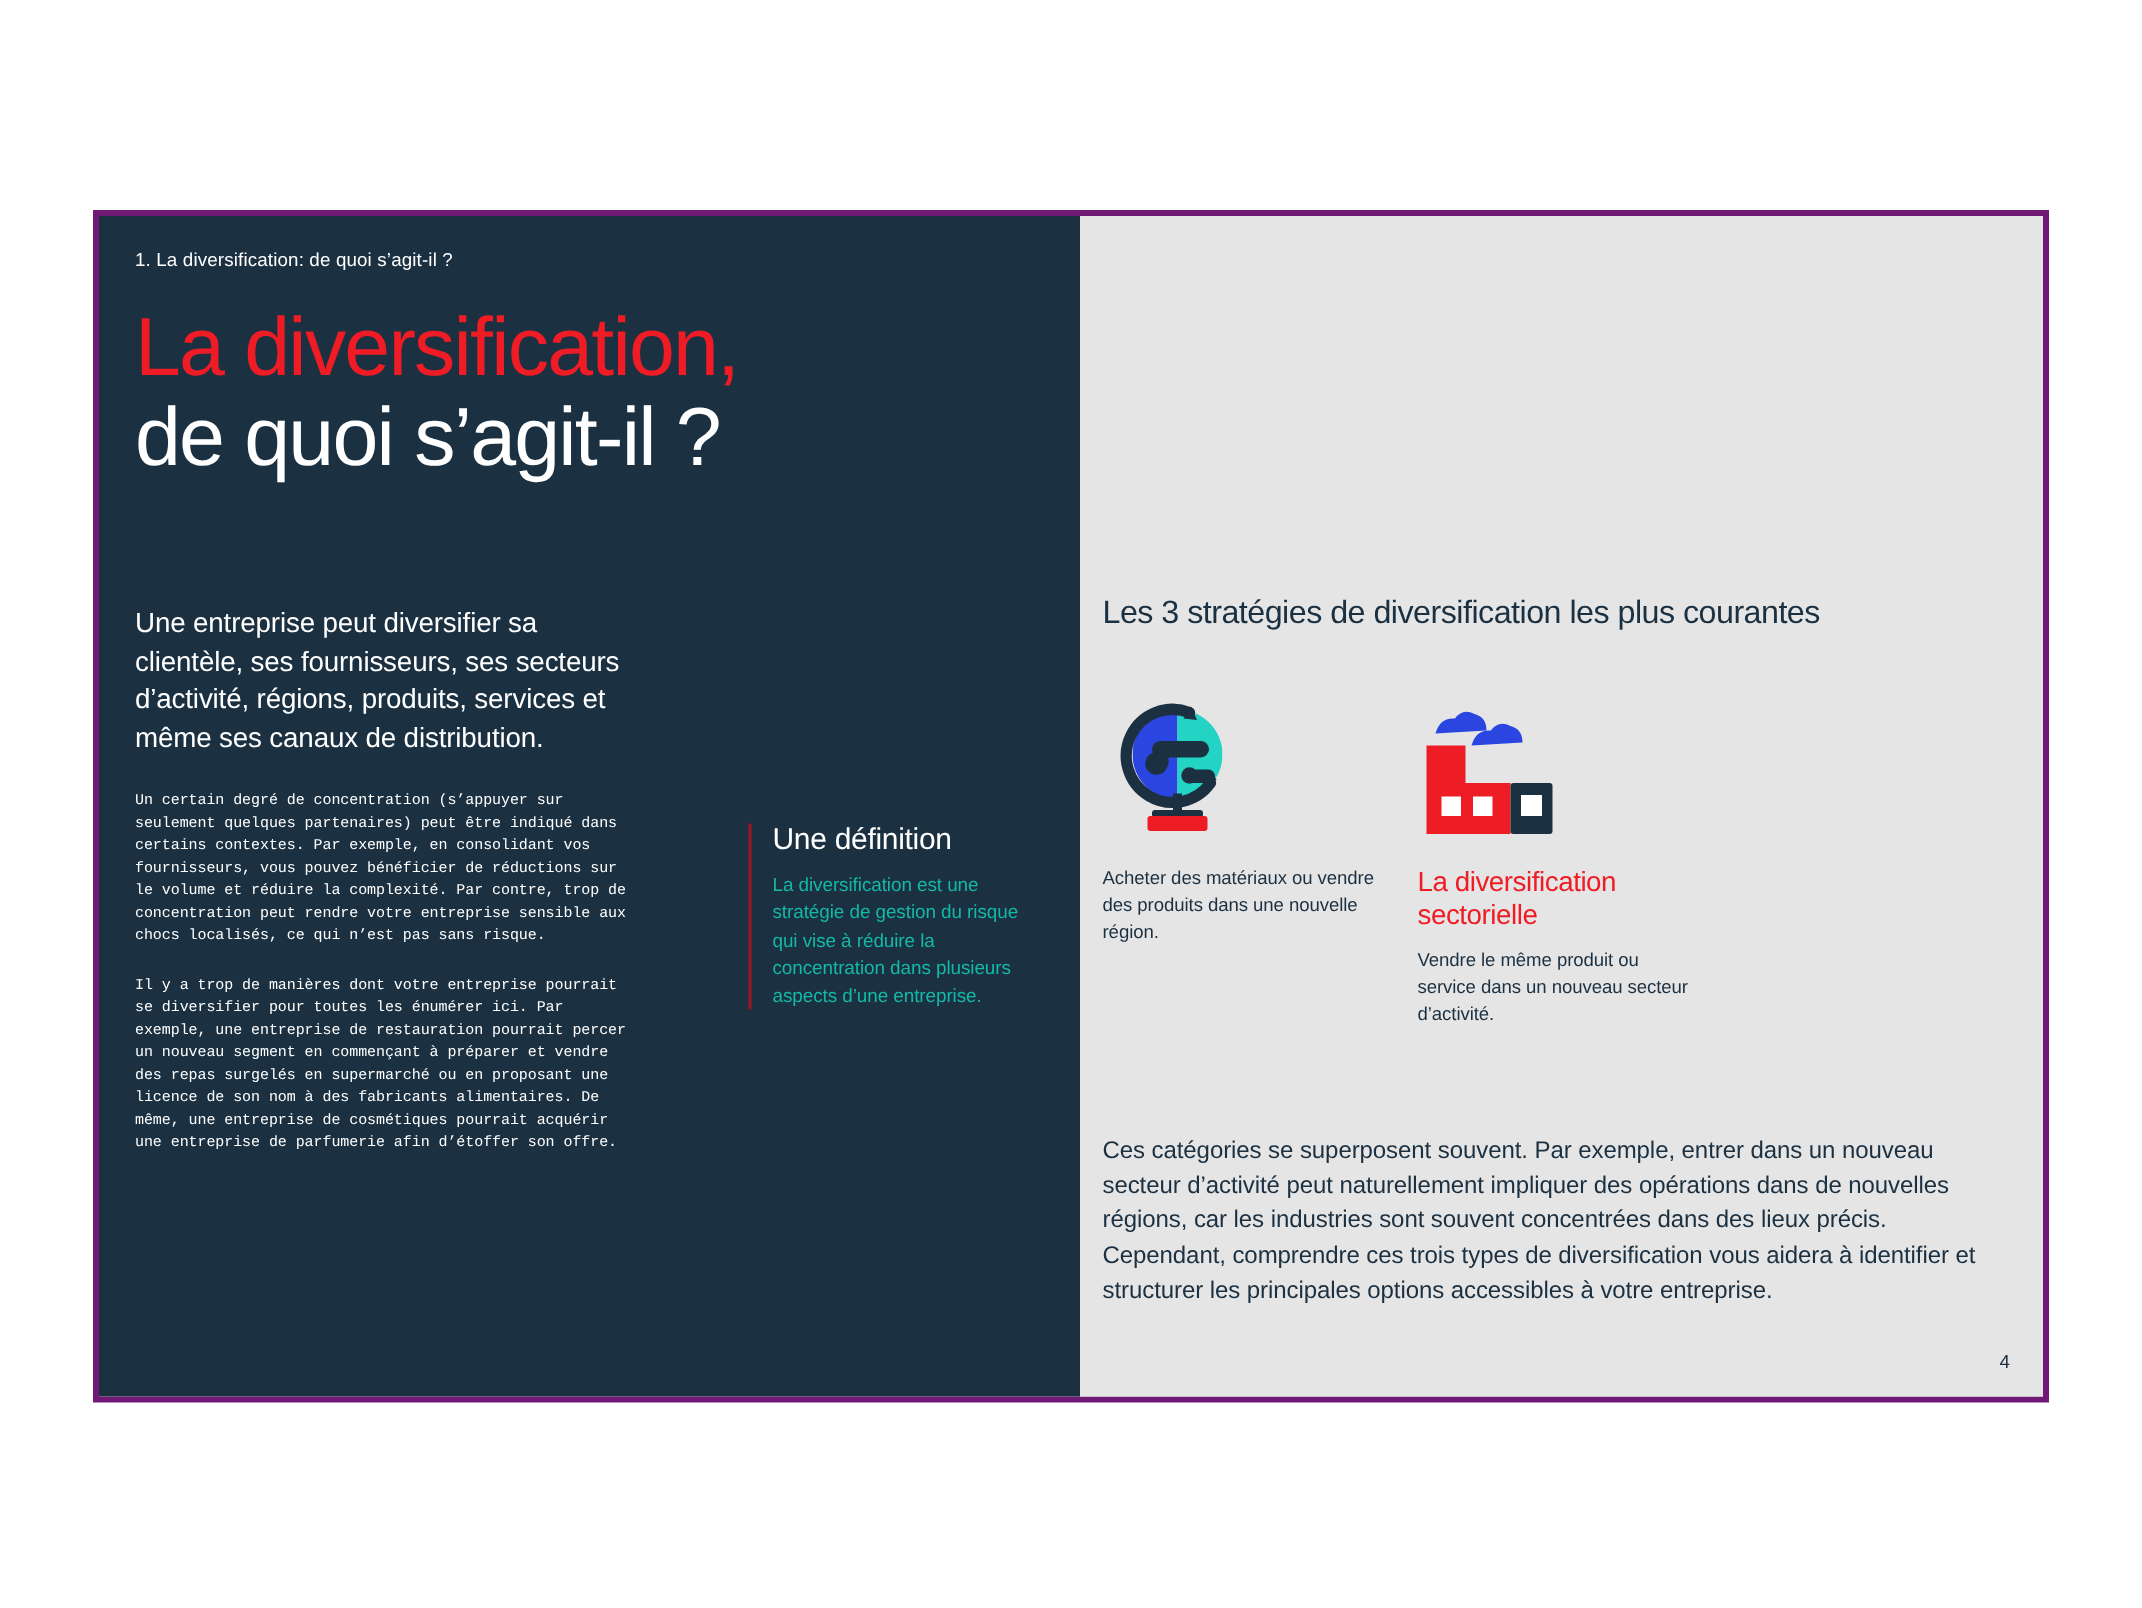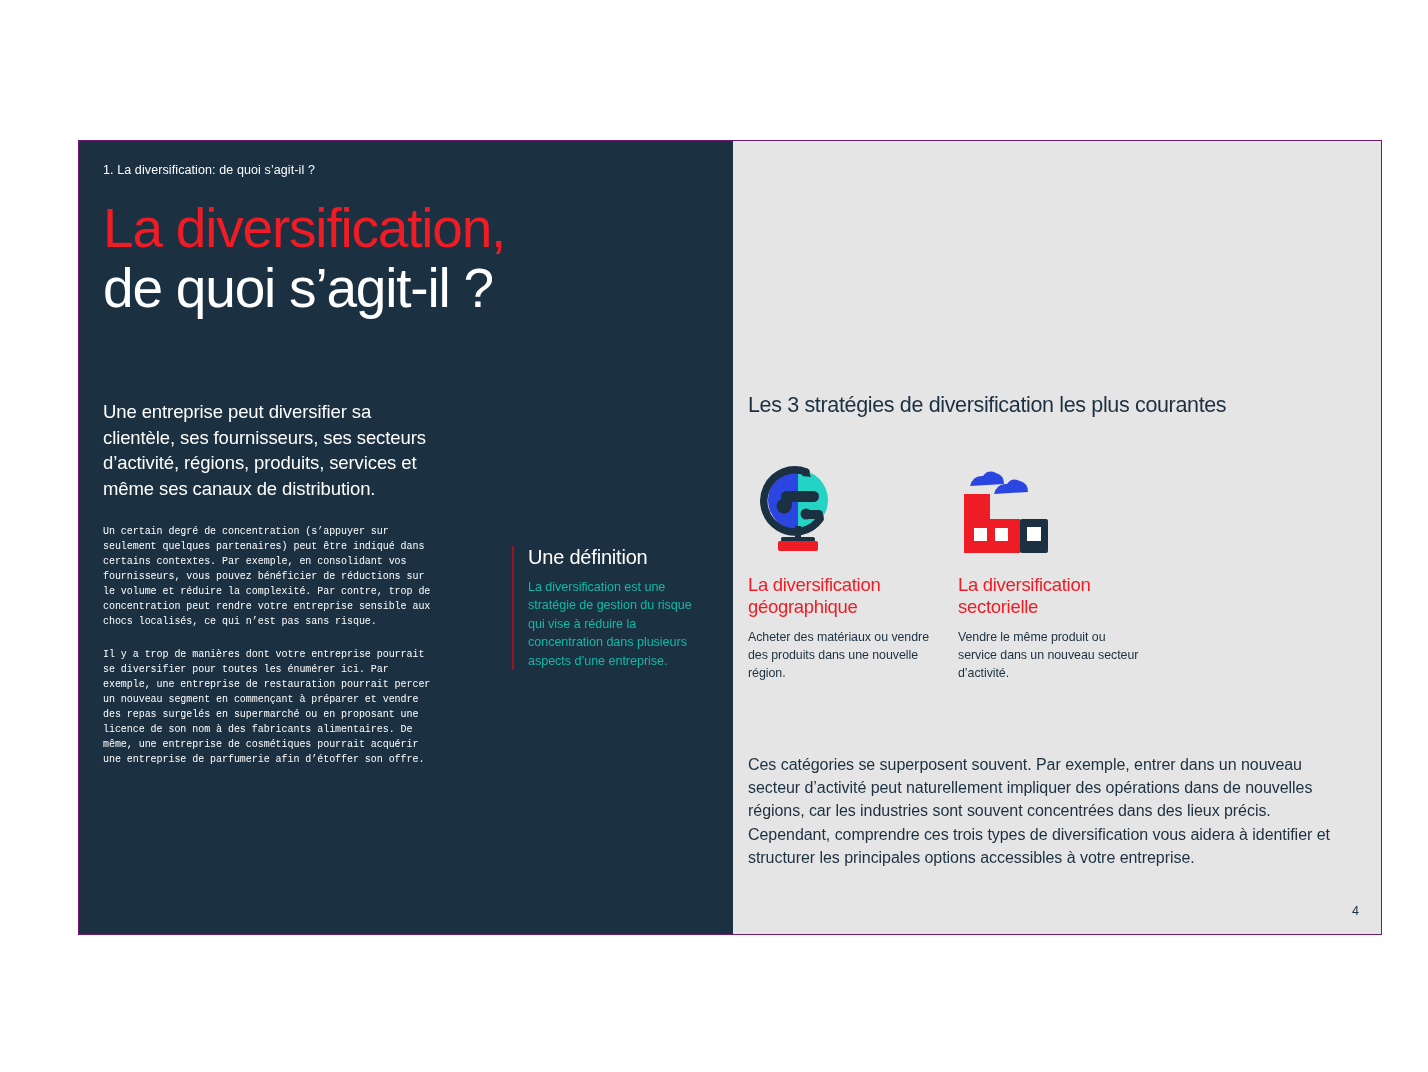--- a/index.html
+++ b/index.html
@@ -10,25 +10,25 @@
   body {
     width: 1428px;
     height: 1072px;
     font-family: "Liberation Sans", sans-serif;
     overflow: hidden;
   }
 
   
   .slide {
     position: absolute;
-    left: 78px;
+    left: 62px;
     top: 140px;
     width: 1304px;
     height: 795px;
-    border: 1px solid #701a75;
+    border: 4px solid #701a75;
     box-sizing: border-box;
     display: flex;
     background: #ffffff;
   }
 
   
   .left-panel {
     width: 654px;
     background: #1b3041;
     color: #ffffff;
@@ -237,21 +237,20 @@
             <path d="M58 8 A31 31 0 1 0 72 55" fill="none" stroke="#1b3041" stroke-width="7.5" stroke-linecap="round"></path>
             <path d="M59 4 L54 12 L63 13 Z" fill="#1b3041"></path>
             <path d="M66 58 L76 53 L72 46 Z" fill="#1b3041"></path>
 
             <rect x="47" y="62" width="6" height="14" fill="#1b3041"></rect>
             <rect x="33" y="73" width="34" height="5" rx="2" fill="#1b3041"></rect>
 
             <rect x="30" y="77" width="40" height="10" rx="2" fill="#ee1c25"></rect>
           </svg>
         </div>
-        <h4>La diversification géographique</h4>
         <p>Acheter des matériaux ou vendre des produits dans une nouvelle région.</p>
       </div>
 
       <div class="card">
         <div class="card-icon">
           <svg width="100" height="92" viewBox="0 0 100 92" aria-hidden="true">
 
             <path d="M12 22 q3 -11 13 -10 q5 -7 13 -3 q8 2 8 11 z" fill="#2b46e0"></path>
             <path d="M36 30 q3 -11 13 -10 q5 -7 13 -3 q8 2 8 11 z" fill="#2b46e0"></path>
 

